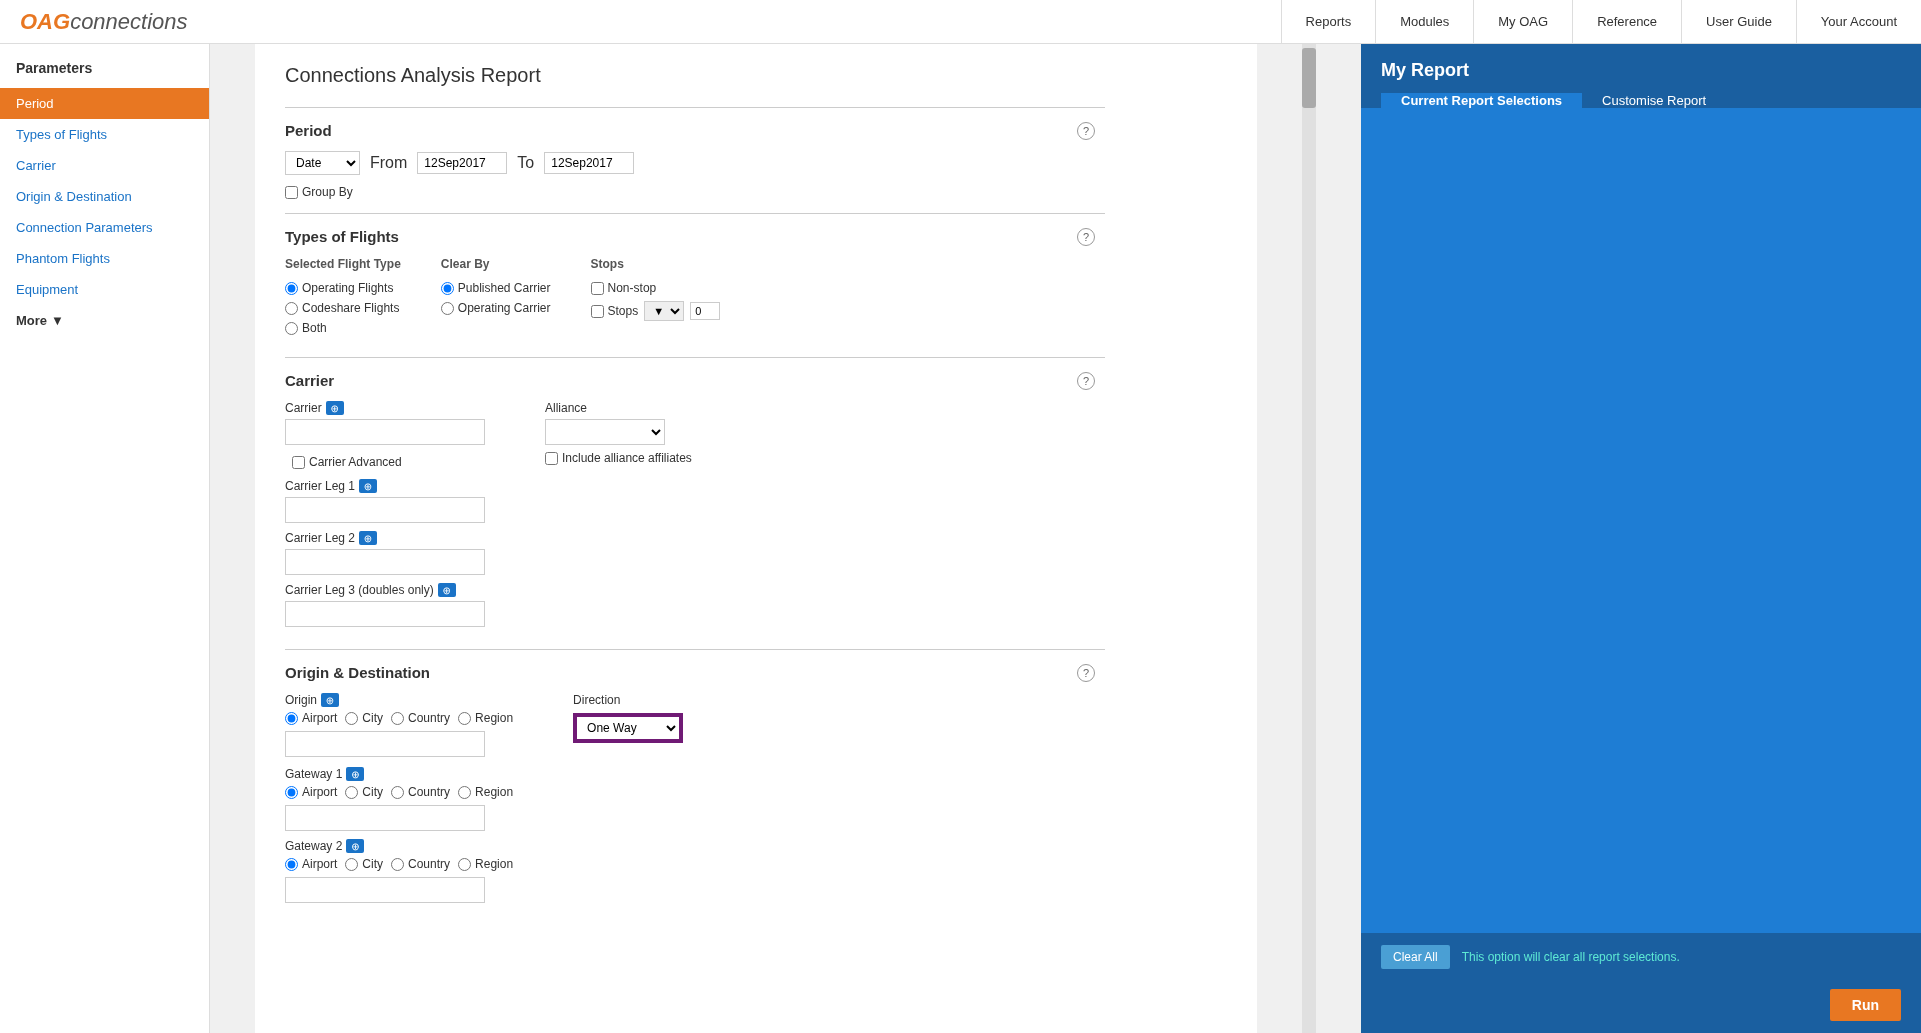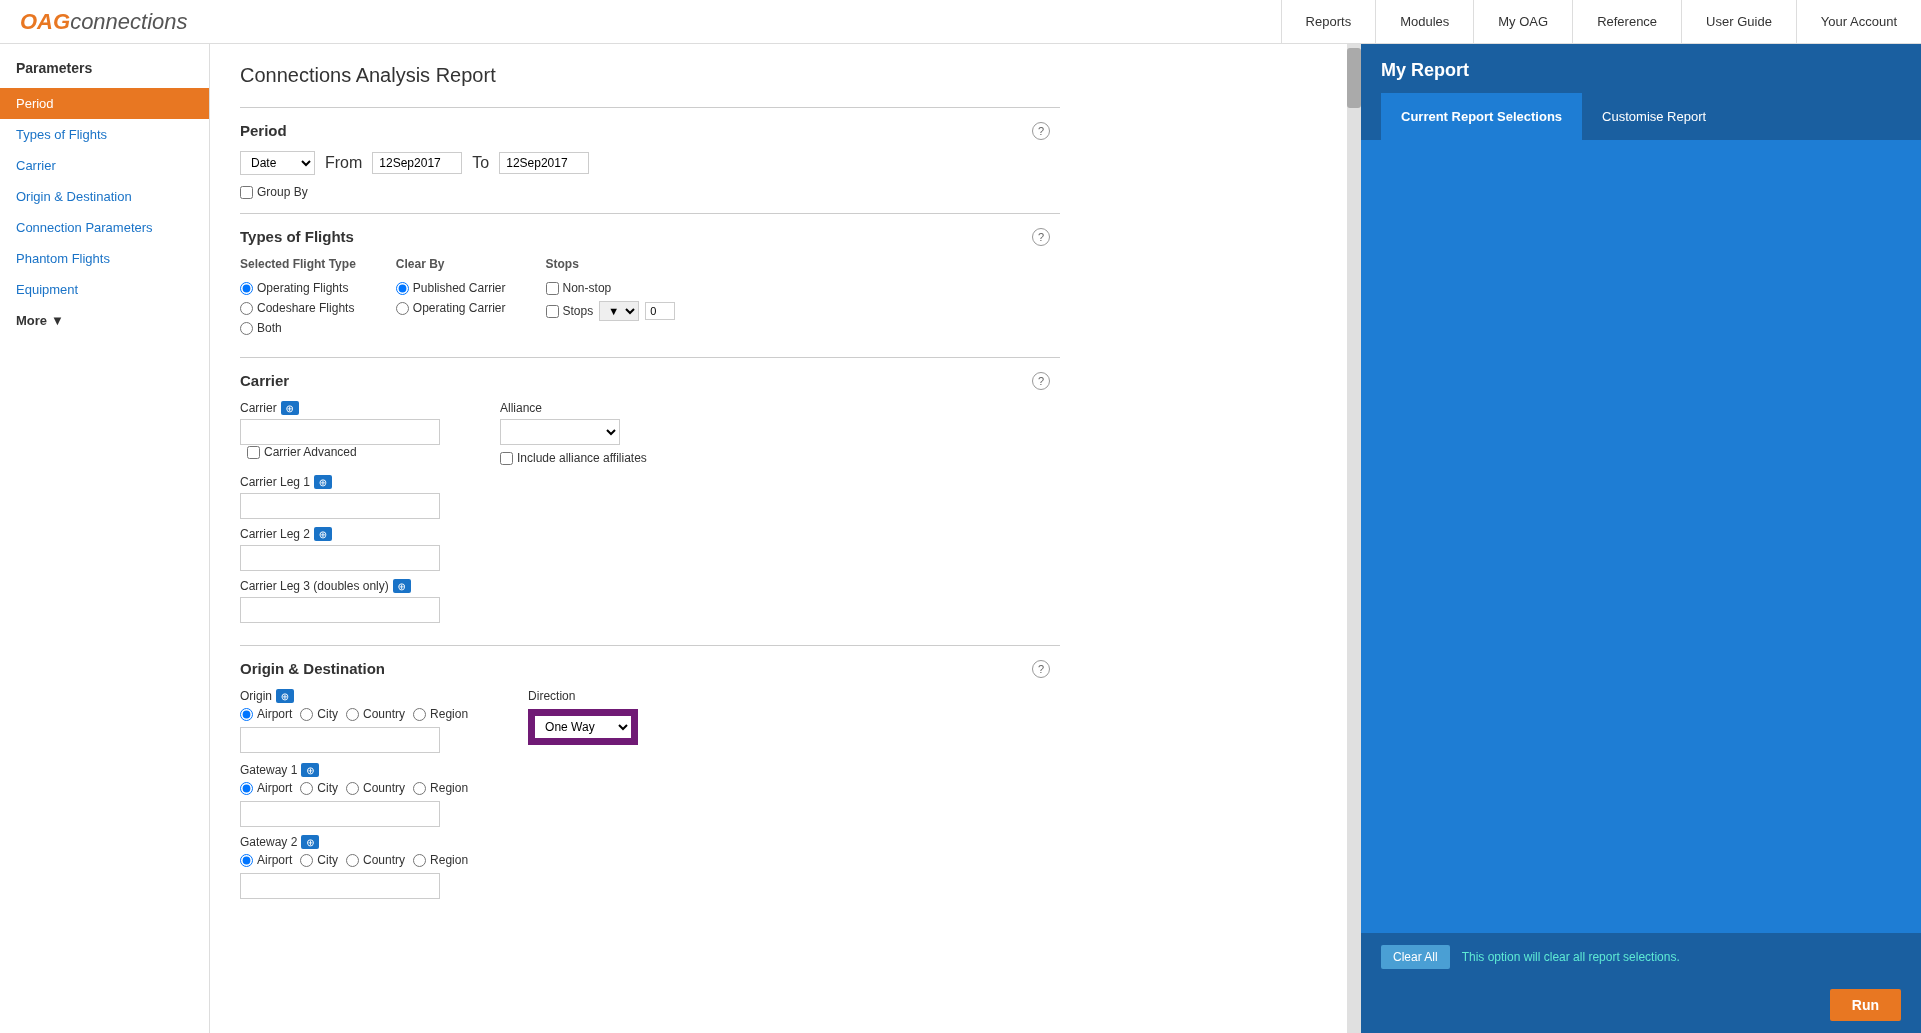--- a/index.html
+++ b/index.html
@@ -40,20 +40,21 @@
       font-size: 13px;
       border-left: 1px solid #ddd;
       height: 100%;
       cursor: pointer;
     }
 
     
     .main-layout {
       display: flex;
       height: calc(1033px - 44px);
+      gap: 45px;
     }
 
     
     .sidebar {
       width: 210px;
       background: #fff;
       border-right: 1px solid #ddd;
       padding: 16px 0;
       flex-shrink: 0;
     }
@@ -239,21 +240,21 @@
     .right-panel-title {
       font-size: 18px;
       font-weight: bold;
       color: #fff;
       margin-bottom: 12px;
     }
     .report-tabs {
       display: flex;
     }
     .report-tab {
-      padding: 16px 20px;
+      padding: 0 20px;
       font-size: 13px;
       color: #fff;
       cursor: pointer;
       border: none;
       background: transparent;
     }
     .report-tab.active {
       background: #1e7dd4;
       font-weight: bold;
     }
@@ -294,21 +295,21 @@
       border-radius: 2px;
       margin-left: auto;
     }
     .run-btn-row {
       display: flex;
       justify-content: flex-end;
       padding: 8px 20px 12px 20px;
     }
     .direction-label { font-size: 12px; color: #333; font-weight: normal; margin-bottom: 6px; }
     .direction-select {
-      border: 7px solid #701a75;
+      border: 4px solid #701a75;
       padding: 3px 6px;
       font-size: 12px;
       background: #fff;
       cursor: pointer;
       width: 110px;
     }
 
     select { appearance: auto; }
   </style>
 </head>
@@ -428,21 +429,21 @@
         <div class="section-title">Carrier</div>
         <div class="section-help">?</div>
 
         <div style="display:flex; gap:60px; margin-bottom:10px;">
           <div>
             <div class="field-label">
               <span>Carrier</span>
               <span class="add-icon">⊕</span>
             </div>
             <input type="text" class="text-input text-input-wide" style="">
-            <div style="margin-top:0;padding-left:7px;">
+            <div style="margin-top:10px;padding-left:7px;">
               <label class="checkbox-label">
                 <input type="checkbox" style="">
                 <span>Carrier Advanced</span>
               </label>
             </div>
           </div>
           <div>
             <div class="field-label">Alliance</div>
             <select class="alliance-select">
               <option value=""></option>

